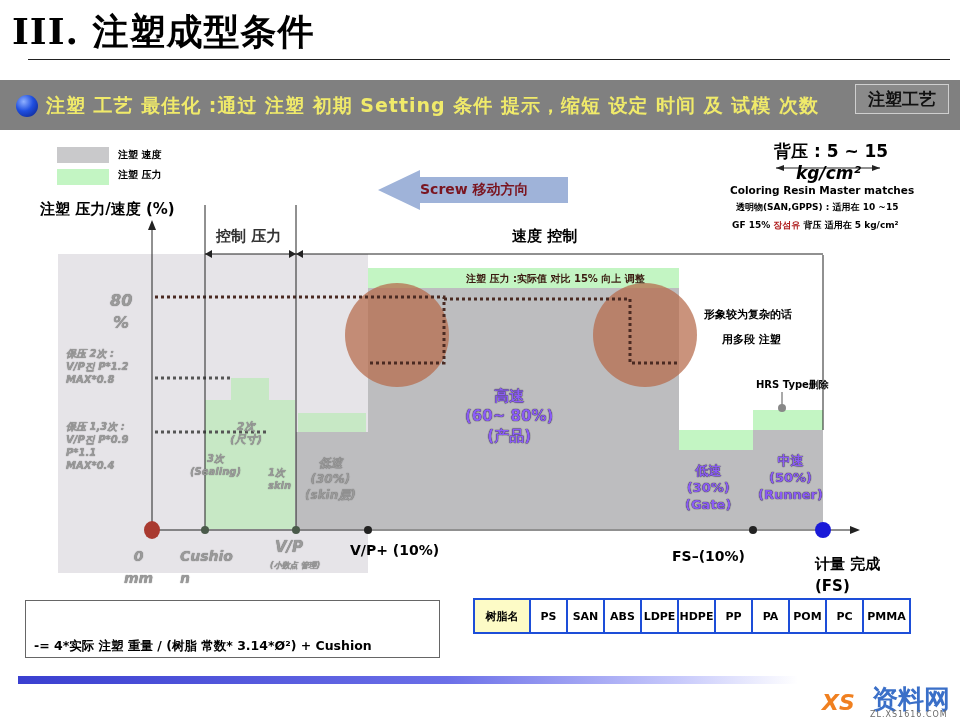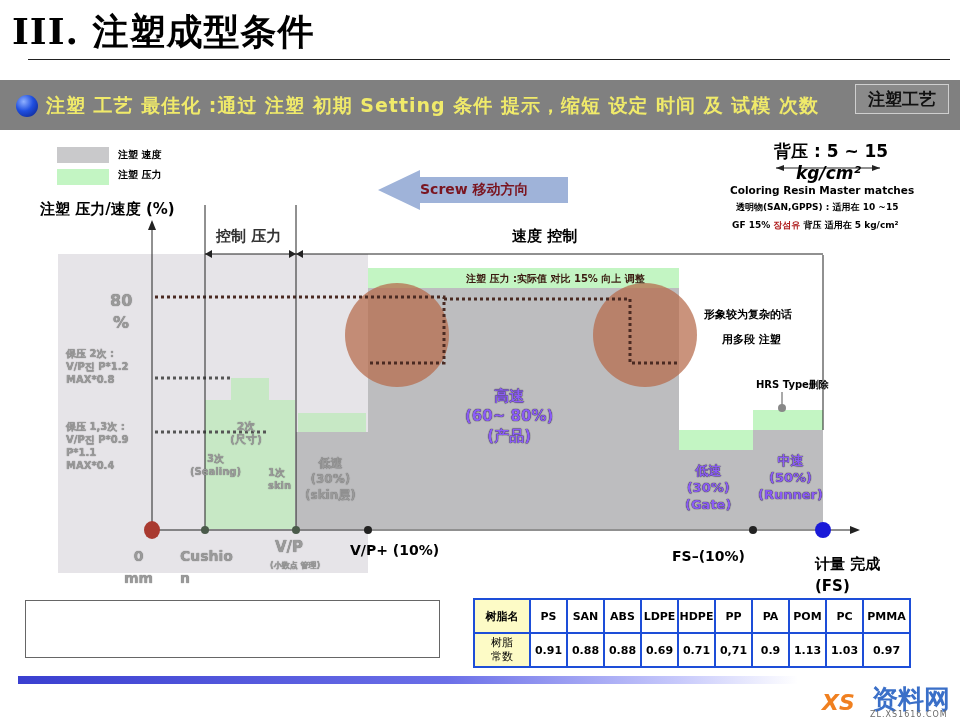--- a/index.html
+++ b/index.html
@@ -16,21 +16,21 @@
      font-family:"DejaVu Serif", serif; font-size:17px; font-weight:bold; text-align:center; line-height:28px; color:#111; }
 
   .legend-swatch { width:52px; height:16px; }
   .legend-label { font-size:10px; font-weight:bold; }
 
   .axis-title { left:40px; top:200px; font-size:15px; font-weight:bold; white-space:nowrap; }
   .arrow-box { left:378px; top:170px; width:190px; height:40px; }
   .arrow-text { left:420px; top:181px; font-size:14px; font-weight:bold; color:#7a1520; white-space:nowrap; }
 
   .label-bold { font-weight:bold; white-space:nowrap; }
-  .gray-outline { color:#9a9a9a; font-weight:bold; text-shadow: 0 0 1px #555; }
+  .gray-outline { color:#9a9a9a; font-weight:bold; text-shadow: 0 0 1px #555; font-style: italic; }
   .yellow-outline { color:#8b5cf6; font-weight:bold; text-shadow: 0 0 1px #333, 0 0 1px #333; text-align:center; }
 
   .dot { position:absolute; border-radius:50%; background:#222; }
   .formula-box { left:25px; top:600px; width:413px; height:56px; border:1px solid #666; background:#fff; }
   .formula-line { position:absolute; left:8px; font-size:12.5px; font-weight:bold; white-space:nowrap; }
 
   table.resin { position:absolute; left:473px; top:598px; border-collapse:collapse; font-size:11px; font-weight:bold; }
   table.resin td { border:2px solid #1d4ed8; text-align:center; height:32px; padding:0; }
   table.resin td.head { background:#fdfbc6; width:54px; }
   table.resin td.c { width:35px; }
@@ -171,50 +171,37 @@
 <div class="abs gray-outline" style="left:180px;top:545px;font-size:14px;white-space:pre;line-height:22px;">Cushio
 n</div>
 <div class="abs gray-outline" style="left:275px;top:538px;font-size:15px;">V/P</div>
 <div class="abs gray-outline" style="left:270px;top:560px;font-size:8px;white-space:nowrap;">(小数点 管理)</div>
 <div class="abs label-bold" style="left:350px;top:542px;font-size:14px;">V/P+ (10%)</div>
 <div class="abs label-bold" style="left:672px;top:548px;font-size:14px;">FS–(10%)</div>
 <div class="abs label-bold" style="left:815px;top:553px;font-size:15px;white-space:pre;line-height:22px;">计量 完成
 (FS)</div>
 
 <div class="abs formula-box">
+  <div class="formula-line" style="top:37px;">-= 4*实际 注塑 重量 / (树脂 常数* 3.14*Ø²) + Cushion</div>
 </div>
 
 <table class="resin">
   <tbody>
       <tr>
     <td class="head">树脂名</td>
     <td class="c">PS</td>
     <td class="c">SAN</td>
     <td class="c">ABS</td>
     <td class="c">LDPE</td>
     <td class="c">HDPE</td>
     <td class="c">PP</td>
     <td class="c">PA</td>
     <td class="c">POM</td>
     <td class="c">PC</td>
     <td class="c" style="width:45px;">PMMA</td>
   </tr>
-  <tr>
-    <td class="head" style="white-space:pre;font-weight:normal;line-height:14px;">树脂
-常数</td>
-    <td>0.91</td>
-    <td>0.88</td>
-    <td>0.88</td>
-    <td>0.69</td>
-    <td>0.71</td>
-    <td>0,71</td>
-    <td>0.9</td>
-    <td>1.13</td>
-    <td>1.03</td>
-    <td>0.97</td>
-  </tr>
 </tbody>
   </table>
 
 <div class="abs footer-bar"></div>
 <div class="abs wm-logo">XS</div>
 <div class="abs wm" style="left:872px;top:682px;">资料网</div>
 <div class="abs wm-sub">ZL.XS1616.COM</div>
 
 </body></html>

